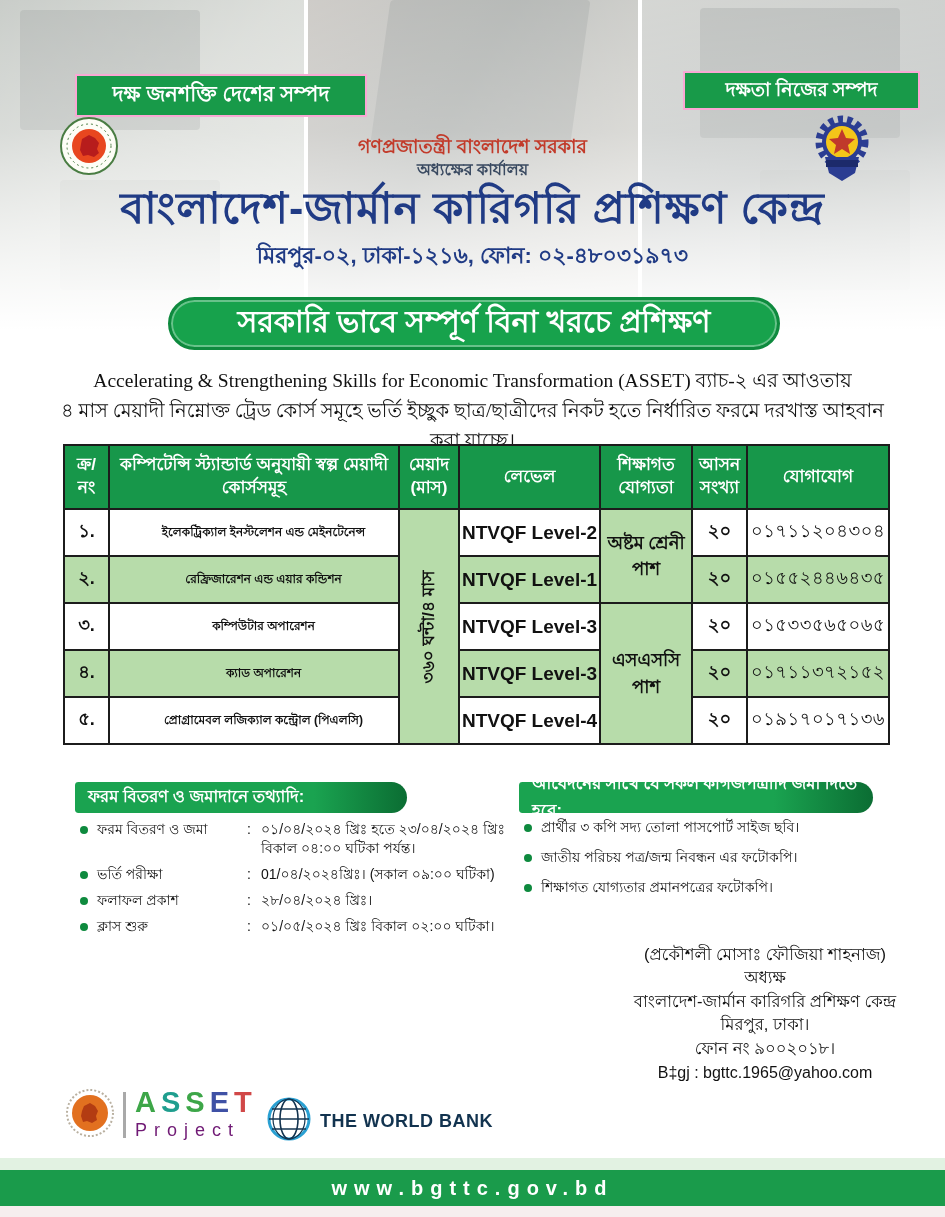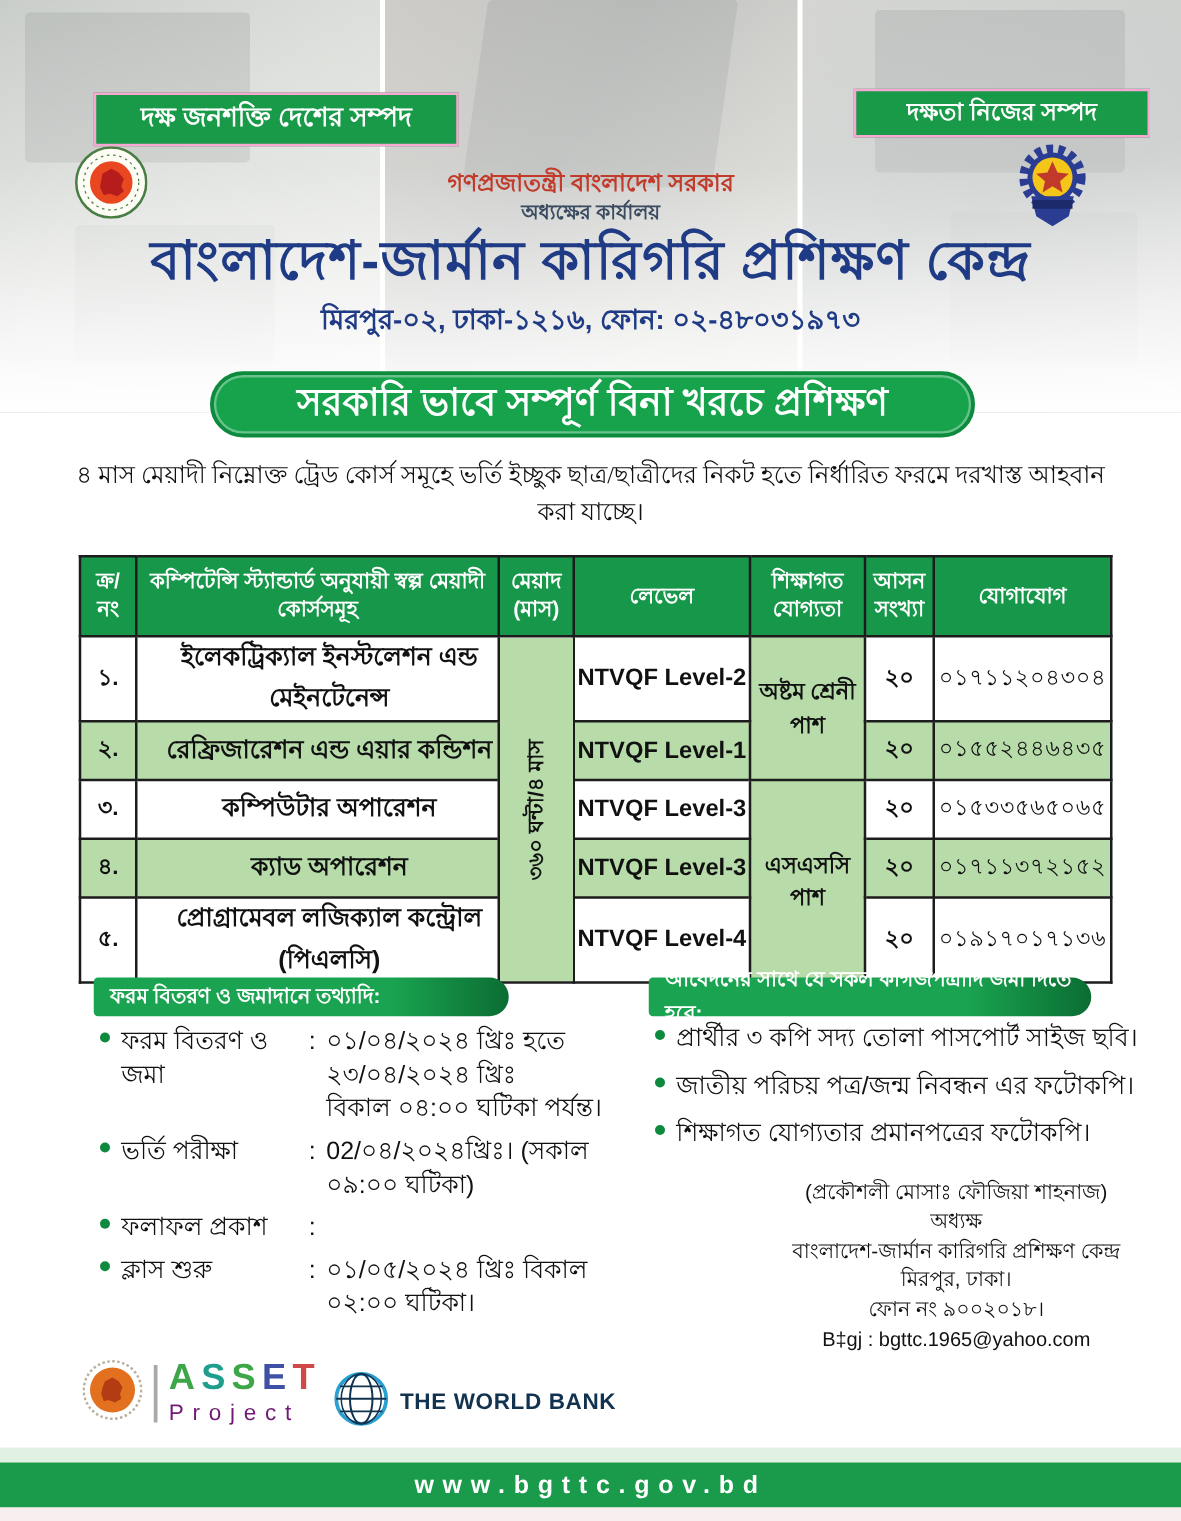--- a/index.html
+++ b/index.html
@@ -48,40 +48,40 @@
      font-family:"Liberation Serif", serif; font-size:19.5px; color:#111; line-height:1.55; }
 
   
   table.course { position:absolute; left:63px; top:444px; width:825px; border-collapse:collapse;
      table-layout:fixed; font-size:17px; color:#111; }
   table.course th, table.course td { border:2px solid #1c1c1c; text-align:center; vertical-align:middle; }
   table.course th { background:#17974a; color:#fff; font-weight:bold; font-size:17px; line-height:1.35;
      padding:7px 3px; height:64px; }
   table.course td { height:47px; background:#fff; }
   tr.stripe td { background:#b7dcaa; }
-  td.course-name { text-align:left; padding-left:19px; font-weight:bold; font-size:20px; }
+  td.course-name { text-align:left; padding-left:19px; font-weight:bold; font-size:12px; }
   td.serial { font-weight:bold; font-size:18px; }
   td.level { font-weight:bold; font-size:19px; }
   td.seats { font-weight:bold; font-size:18px; }
   td.phone { font-size:18px; letter-spacing:.5px; }
   td.dur  { background:#b7dcaa !important; position:relative; }
   td.dur .vert { position:absolute; top:50%; left:50%; transform:translate(-50%,-50%) rotate(-90deg);
      white-space:nowrap; font-weight:bold; font-size:17px; }
   td.qual { background:#b7dcaa !important; font-weight:bold; font-size:18px; line-height:1.45;font-family:Liberation Serif, serif; }
 
   
   .ribbon { position:absolute; height:31px; color:#fff; font-weight:bold; font-size:16.5px;
      display:flex; align-items:center; padding-left:13px;
      border-radius:4px 18px 18px 4px;
      background:linear-gradient(90deg,#1aa350 72%,#0b6d33 100%); }
   .ribbon-left  { left:75px;  top:782px; width:332px; }
   .ribbon-right { left:519px; top:782px; width:354px; }
 
   
-  .list { position:absolute; font-size:20px; color:#111; }
+  .list { position:absolute; font-size:14px; color:#111; }
   .list-left  { left:80px;  top:820px; width:445px; }
   .list-right { left:524px; top:818px; width:405px; }
   .li { display:flex; margin-bottom:7px; line-height:1.35; }
   .dot { width:8px; height:8px; border-radius:50%; background:#0e8a3e; margin:6px 9px 0 0; flex:none; }
   .lbl { width:150px; flex:none; }
   .colon { width:14px; flex:none; }
   .val { flex:1; }
   .list-right .li { margin-bottom:11px; }
 
   
@@ -154,20 +154,21 @@
   <div class="ctr head-govt">গণপ্রজাতন্ত্রী বাংলাদেশ সরকার</div>
   <div class="ctr head-office">অধ্যক্ষের কার্যালয়</div>
   <h1 class="ctr head-title">বাংলাদেশ-জার্মান কারিগরি প্রশিক্ষণ কেন্দ্র</h1>
   <div class="ctr head-address">মিরপুর-০২, ঢাকা-১২১৬, ফোন: ০২-৪৮০৩১৯৭৩</div>
 
   <div class="pill">
     <span>সরকারি ভাবে সম্পূর্ণ বিনা খরচে প্রশিক্ষণ</span>
   </div>
 
   <div class="intro">
+    <div>Accelerating &amp; Strengthening Skills for Economic Transformation (ASSET) ব্যাচ-২ এর আওতায়</div>
     <div>৪ মাস মেয়াদী নিম্নোক্ত ট্রেড কোর্স সমূহে ভর্তি ইচ্ছুক ছাত্র/ছাত্রীদের নিকট হতে নির্ধারিত ফরমে দরখাস্ত আহবান করা যাচ্ছে।</div>
   </div>
 
   <table class="course">
     <colgroup>
       <col style="width:45px">
         <col style="width:290px">
         <col style="width:60px">
       <col style="width:141px">
         <col style="width:92px">
@@ -239,26 +240,27 @@
       <span class="colon">:</span>
       <span class="val">
         <div>০১/০৪/২০২৪ খ্রিঃ হতে ২৩/০৪/২০২৪ খ্রিঃ</div>
         <div>বিকাল ০৪:০০ ঘটিকা পর্যন্ত।</div>
       </span>
     </div>
     <div class="li">
       <span class="dot"></span>
       <span class="lbl">ভর্তি পরীক্ষা</span>
       <span class="colon">:</span>
-      <span class="val">02/০৪/২০২৪খ্রিঃ। (সকাল ০৯:০০ ঘটিকা)</span>
+      <span class="val">01/০৪/২০২৪খ্রিঃ। (সকাল ০৯:০০ ঘটিকা)</span>
     </div>
     <div class="li">
       <span class="dot"></span>
       <span class="lbl">ফলাফল প্রকাশ</span>
       <span class="colon">:</span>
+      <span class="val">২৮/০৪/২০২৪ খ্রিঃ।</span>
     </div>
     <div class="li">
       <span class="dot"></span>
       <span class="lbl">ক্লাস শুরু</span>
       <span class="colon">:</span>
       <span class="val">০১/০৫/২০২৪ খ্রিঃ বিকাল ০২:০০ ঘটিকা।</span>
     </div>
   </div>
 
   <div class="ribbon ribbon-right">

